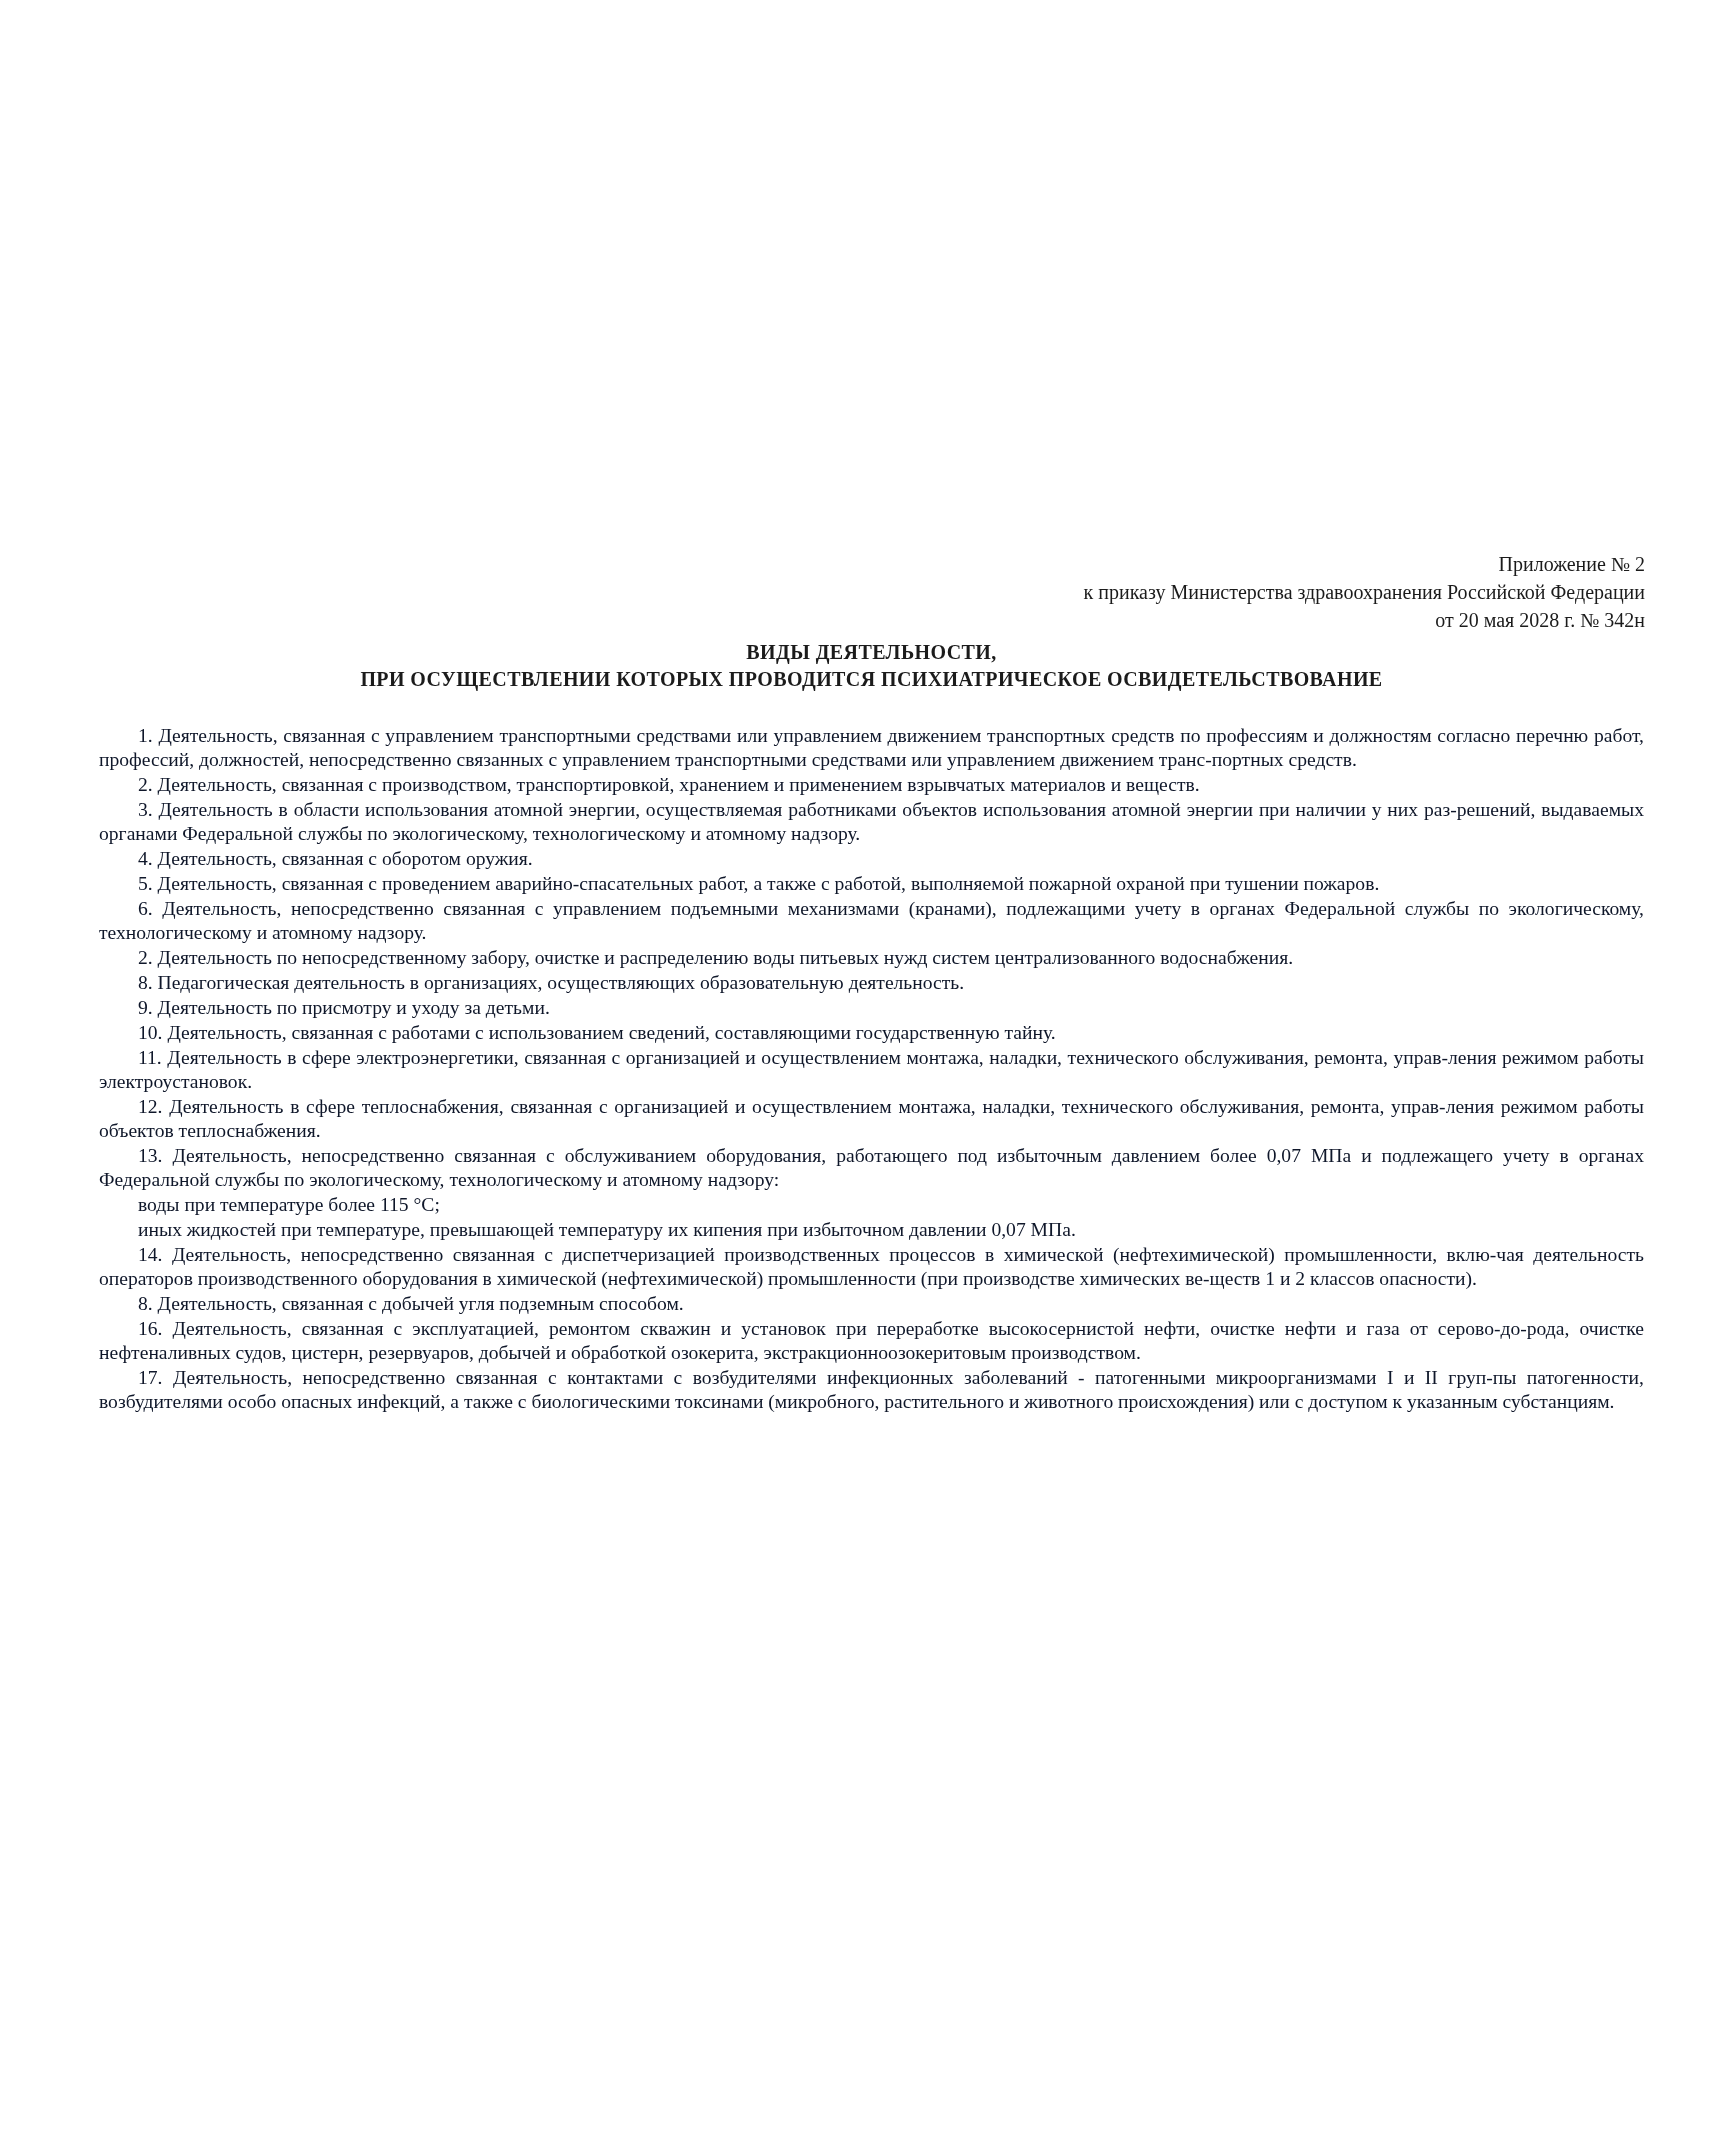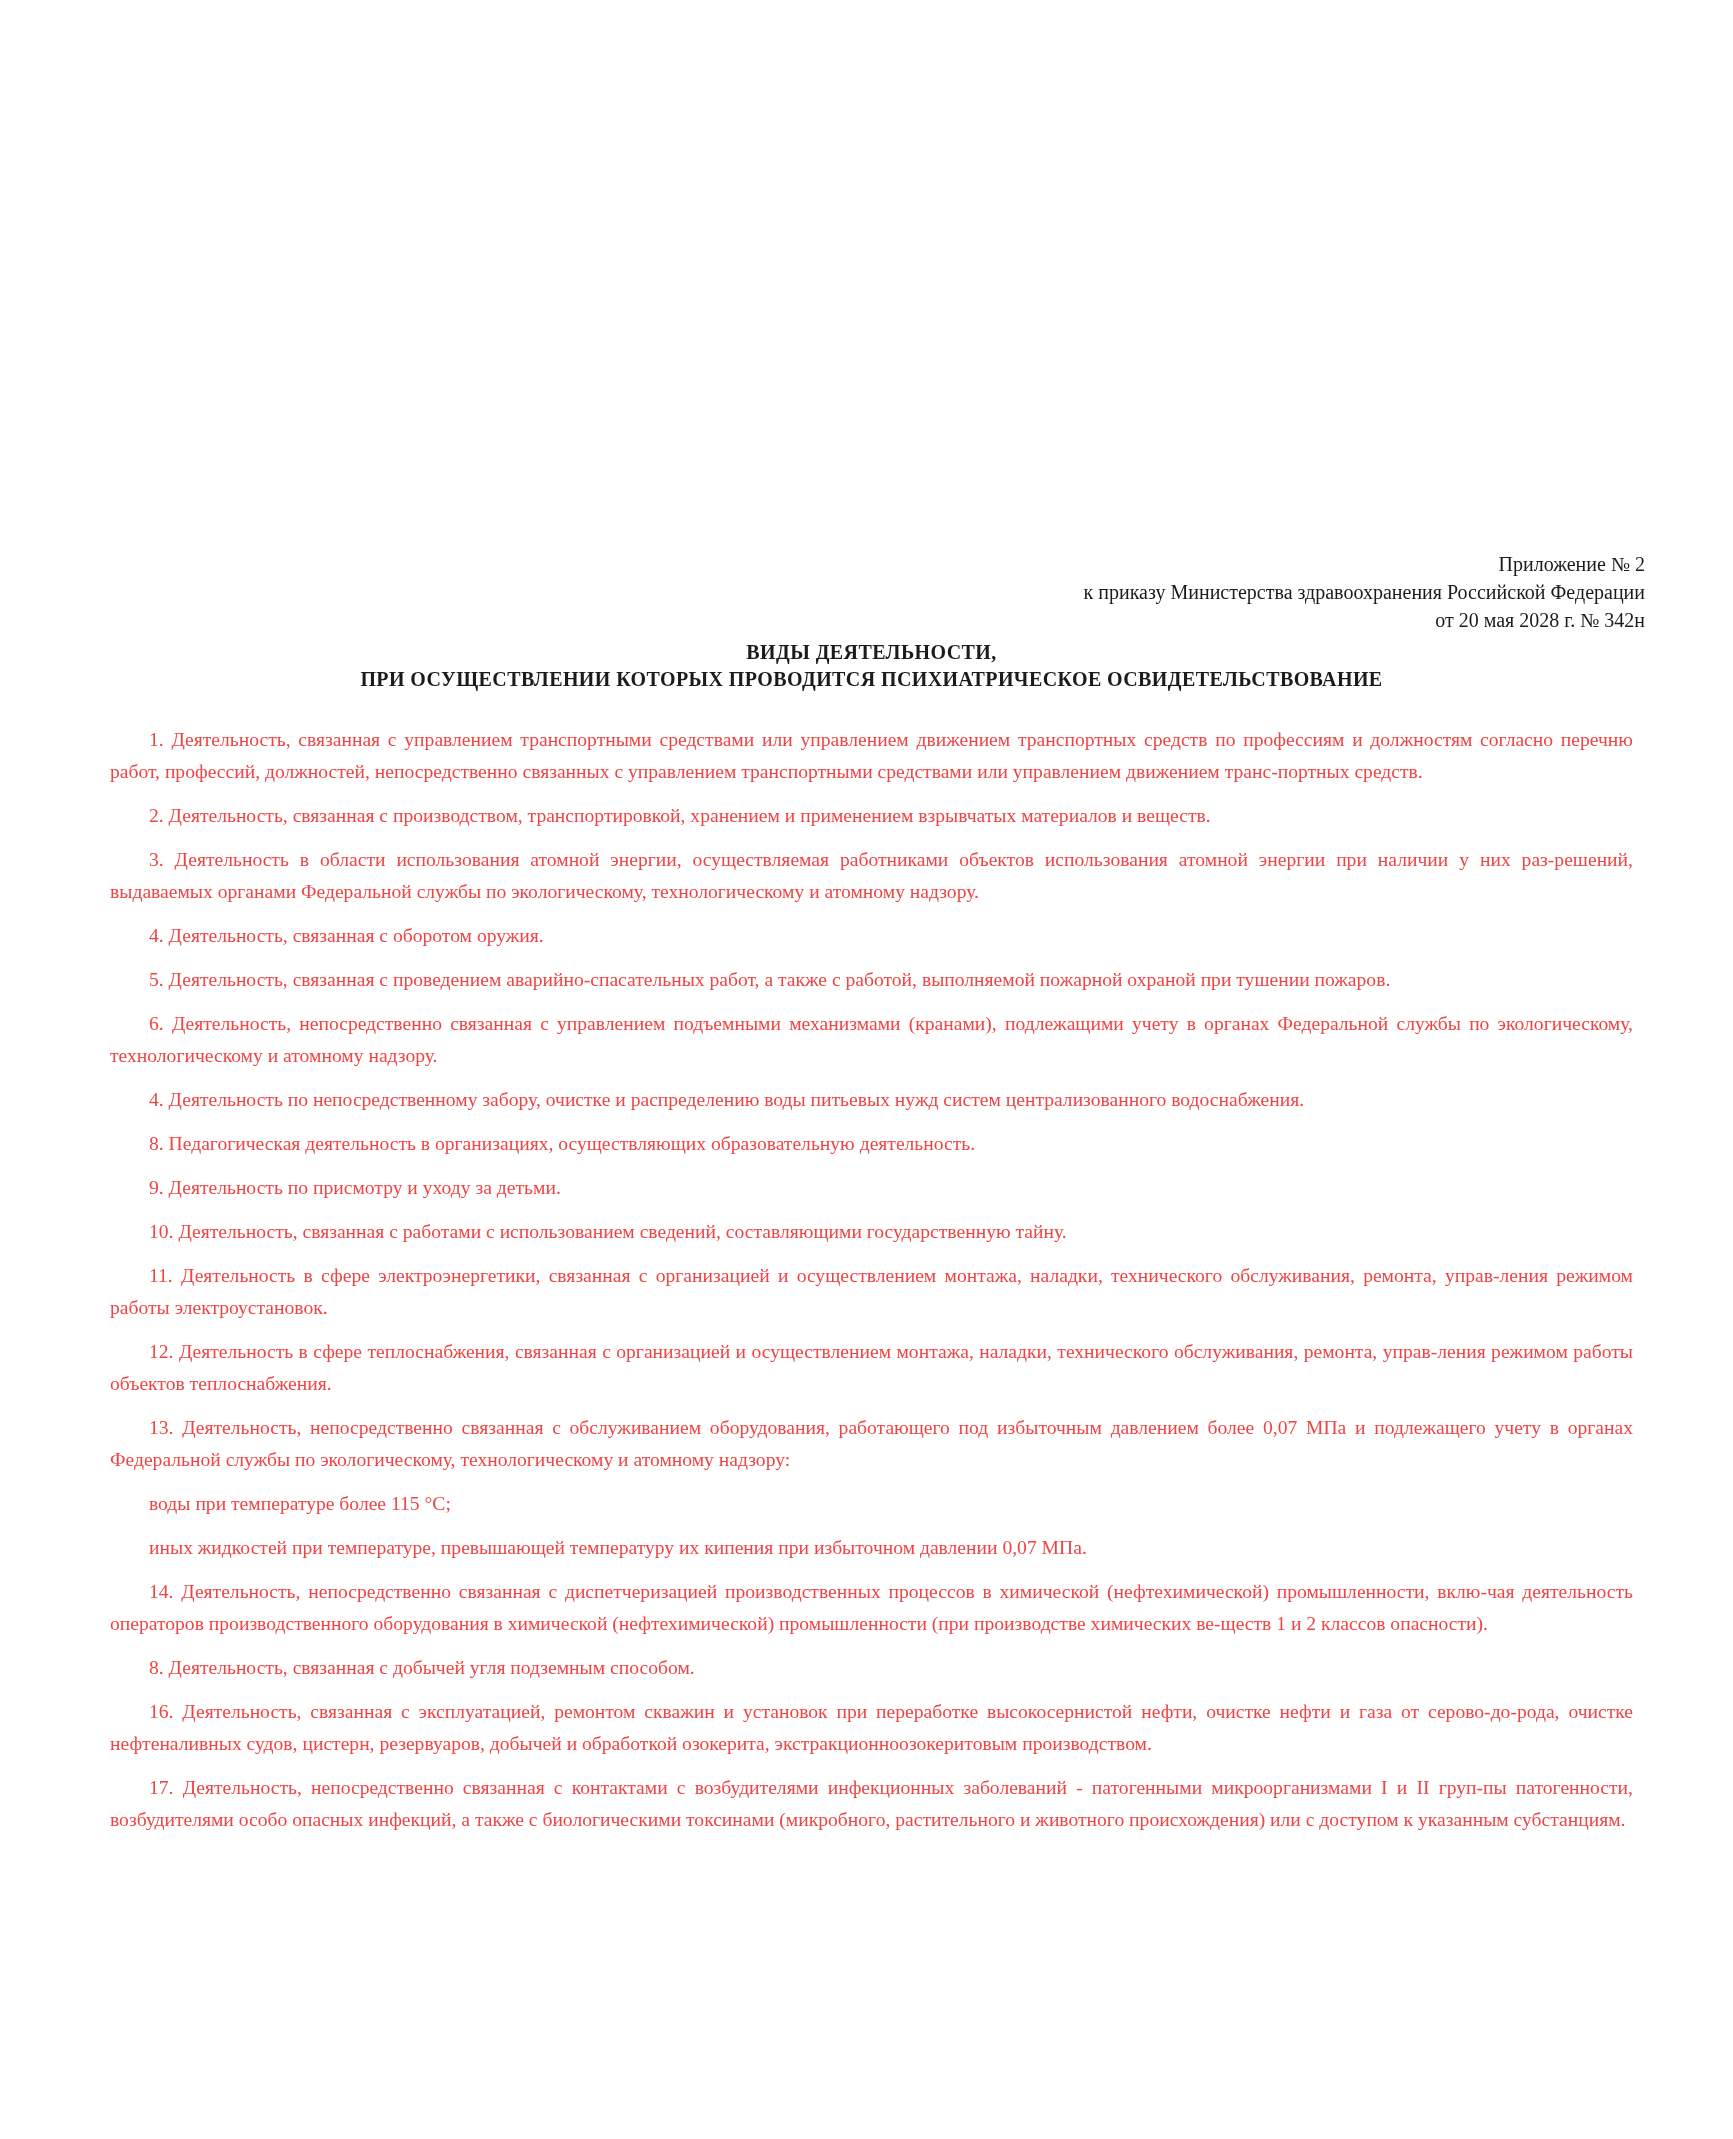--- a/index.html
+++ b/index.html
@@ -34,26 +34,26 @@
     font-weight: bold;
     font-size: 20px;
     line-height: 27.4px;
     letter-spacing: 0.4px;
     color: #1b1b1b;
   }
   .body-block {
     margin-top: 30px;
   }
   .body-block p {
-    margin: 12px;
+    margin: 1px;
     text-indent: 39px;
     text-align: justify;
     font-size: 19.6px;
-    line-height: 32px;
-    color: #ef4444;
+    line-height: 24px;
+    color: #0f172a;
   }
 </style>
 </head>
 <body>
 
 <div class="page">
   <div class="content">
 
     <div class="header-block">
       <div>Приложение № 2</div>
@@ -66,21 +66,21 @@
       <div>ПРИ ОСУЩЕСТВЛЕНИИ КОТОРЫХ ПРОВОДИТСЯ ПСИХИАТРИЧЕСКОЕ ОСВИДЕТЕЛЬСТВОВАНИЕ</div>
     </div>
 
     <div class="body-block">
       <p>1. Деятельность, связанная с управлением транспортными средствами или управлением движением транспортных средств по профессиям и должностям согласно перечню работ, профессий, должностей, непосредственно связанных с управлением транспортными средствами или управлением движением транс-портных средств.</p>
       <p>2. Деятельность, связанная с производством, транспортировкой, хранением и применением взрывчатых материалов и веществ.</p>
       <p>3. Деятельность в области использования атомной энергии, осуществляемая работниками объектов использования атомной энергии при наличии у них раз-решений, выдаваемых органами Федеральной службы по экологическому, технологическому и атомному надзору.</p>
       <p>4. Деятельность, связанная с оборотом оружия.</p>
       <p>5. Деятельность, связанная с проведением аварийно-спасательных работ, а также с работой, выполняемой пожарной охраной при тушении пожаров.</p>
       <p>6. Деятельность, непосредственно связанная с управлением подъемными механизмами (кранами), подлежащими учету в органах Федеральной службы по экологическому, технологическому и атомному надзору.</p>
-      <p>4. Деятельность по непосредственному забору, очистке и распределению воды питьевых нужд систем централизованного водоснабжения.</p>
+      <p>2. Деятельность по непосредственному забору, очистке и распределению воды питьевых нужд систем централизованного водоснабжения.</p>
       <p>8. Педагогическая деятельность в организациях, осуществляющих образовательную деятельность.</p>
       <p>9. Деятельность по присмотру и уходу за детьми.</p>
       <p>10. Деятельность, связанная с работами с использованием сведений, составляющими государственную тайну.</p>
       <p>11. Деятельность в сфере электроэнергетики, связанная с организацией и осуществлением монтажа, наладки, технического обслуживания, ремонта, управ-ления режимом работы электроустановок.</p>
       <p>12. Деятельность в сфере теплоснабжения, связанная с организацией и осуществлением монтажа, наладки, технического обслуживания, ремонта, управ-ления режимом работы объектов теплоснабжения.</p>
       <p>13. Деятельность, непосредственно связанная с обслуживанием оборудования, работающего под избыточным давлением более 0,07 МПа и подлежащего учету в органах Федеральной службы по экологическому, технологическому и атомному надзору:</p>
       <p>воды при температуре более 115 °С;</p>
       <p>иных жидкостей при температуре, превышающей температуру их кипения при избыточном давлении 0,07 МПа.</p>
       <p>14. Деятельность, непосредственно связанная с диспетчеризацией производственных процессов в химической (нефтехимической) промышленности, вклю-чая деятельность операторов производственного оборудования в химической (нефтехимической) промышленности (при производстве химических ве-ществ 1 и 2 классов опасности).</p>
       <p>8. Деятельность, связанная с добычей угля подземным способом.</p>

